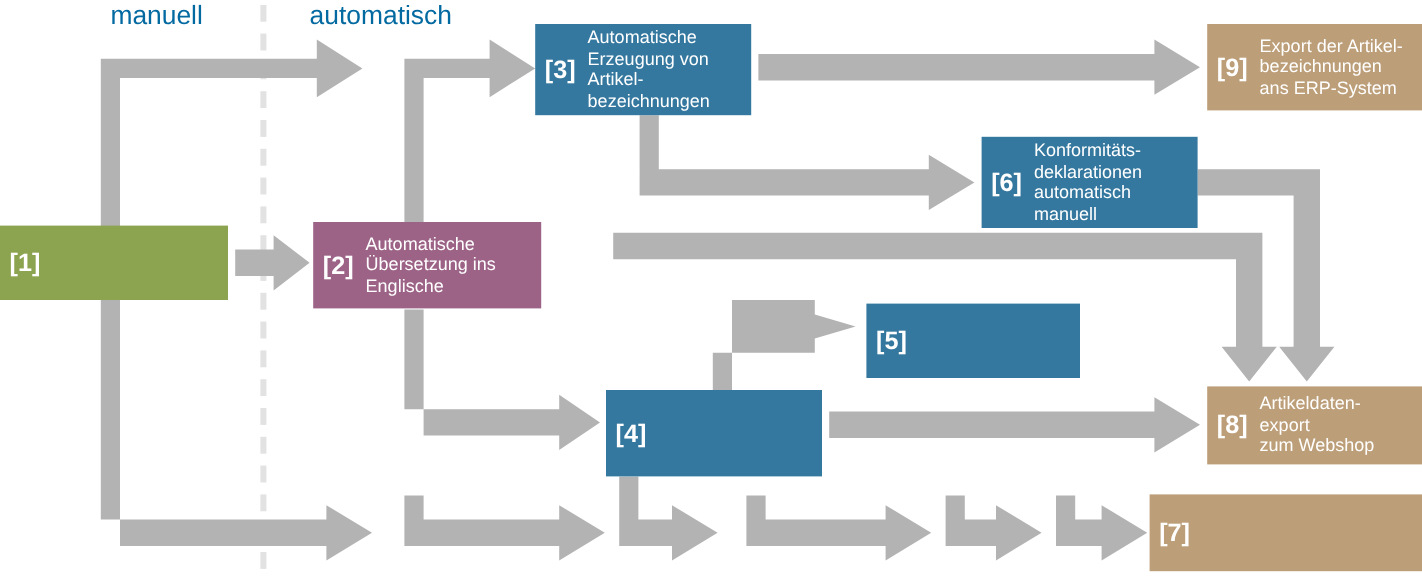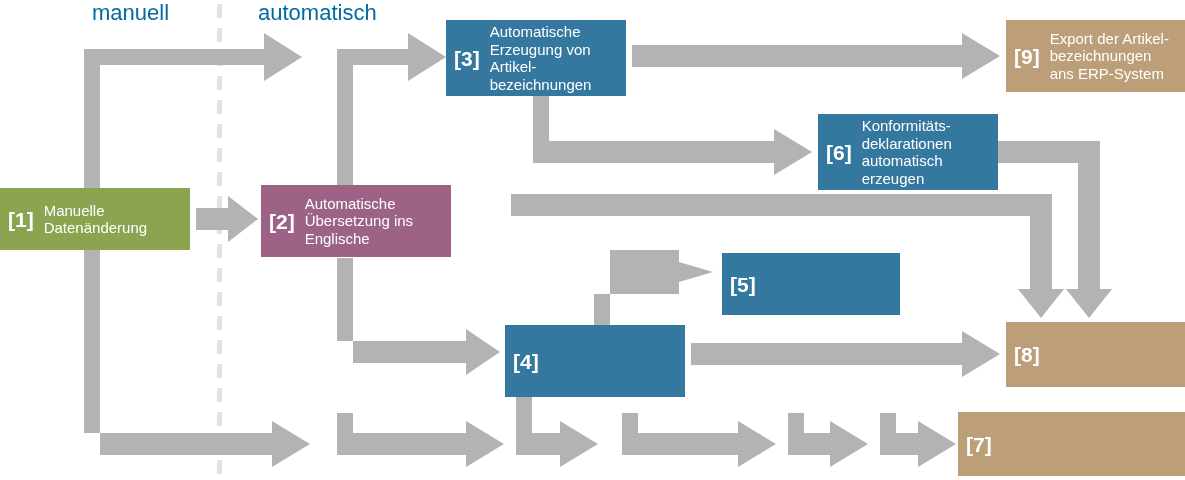--- a/index.html
+++ b/index.html
@@ -111,22 +111,20 @@
 
       <path d="M 788,413 L 804,413 L 804,433 L 830,433 L 830,421 L 868,444 L 830,467 L 830,455 L 788,455 Z"></path>
 
       <path d="M 880,413 L 896,413 L 896,433 L 918,433 L 918,421 L 956,444 L 918,467 L 918,455 L 880,455 Z"></path>
 
     </g>
   </svg>
 
   <div class="node green" style="left:0px; top:188px; width:190px; height:62px;">
     <span class="tag">[1]</span>
-    <span class="label">Manuelle
-Datenänderung</span>
   </div>
 
   <div class="node purple" style="left:261px; top:185px; width:190px; height:72px;">
     <span class="tag">[2]</span>
     <span class="label">Automatische
 Übersetzung ins
 Englische</span>
   </div>
 
   <div class="node blue" style="left:446px; top:20px; width:180px; height:76px;">
@@ -143,29 +141,32 @@
 
   <div class="node blue" style="left:722px; top:253px; width:178px; height:62px;">
     <span class="tag">[5]</span>
   </div>
 
   <div class="node blue" style="left:818px; top:114px; width:180px; height:76px;">
     <span class="tag">[6]</span>
     <span class="label">Konformitäts-
 deklarationen
 automatisch
-erzeugen</span>
+manuell</span>
   </div>
 
   <div class="node tan" style="left:958px; top:412px; width:227px; height:64px;">
     <span class="tag">[7]</span>
   </div>
 
   <div class="node tan" style="left:1006px; top:322px; width:179px; height:65px;">
     <span class="tag">[8]</span>
+    <span class="label">Artikeldaten-
+export
+zum Webshop</span>
   </div>
 
   <div class="node tan" style="left:1006px; top:20px; width:179px; height:72px;">
     <span class="tag">[9]</span>
     <span class="label">Export der Artikel-
 bezeichnungen
 ans ERP-System</span>
   </div>
 
 </div>

